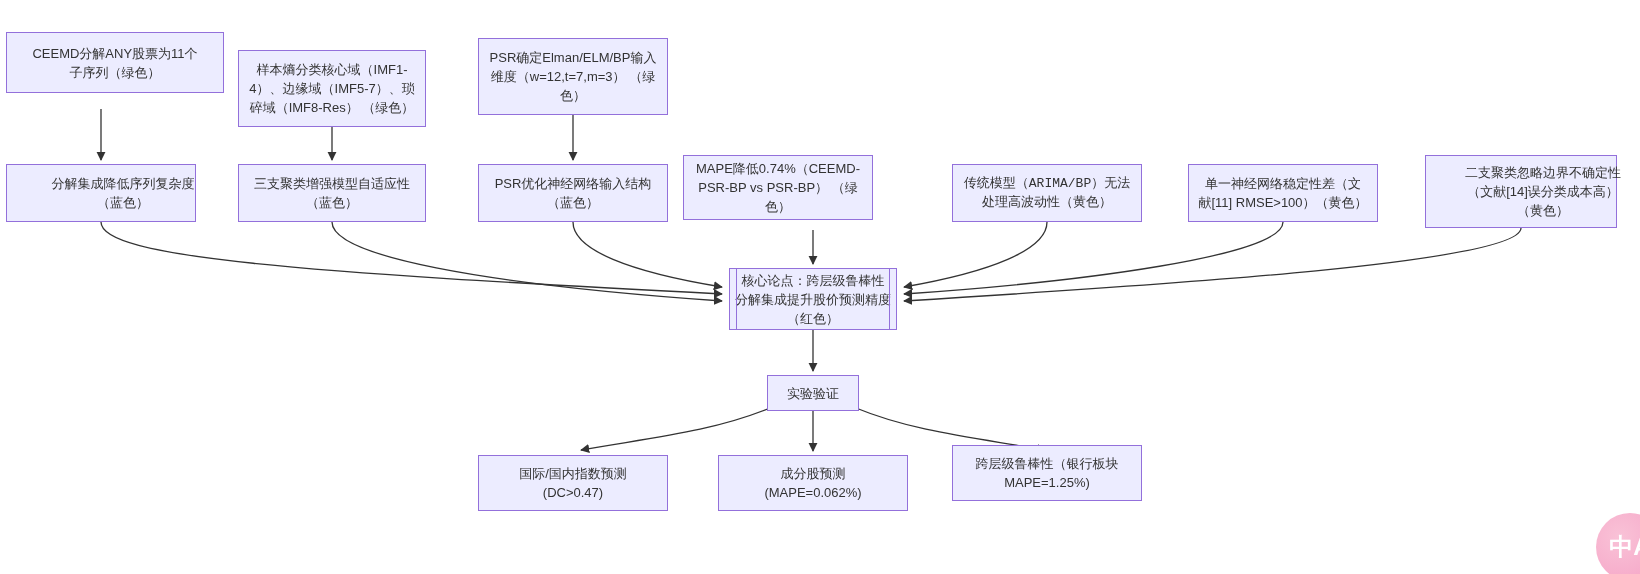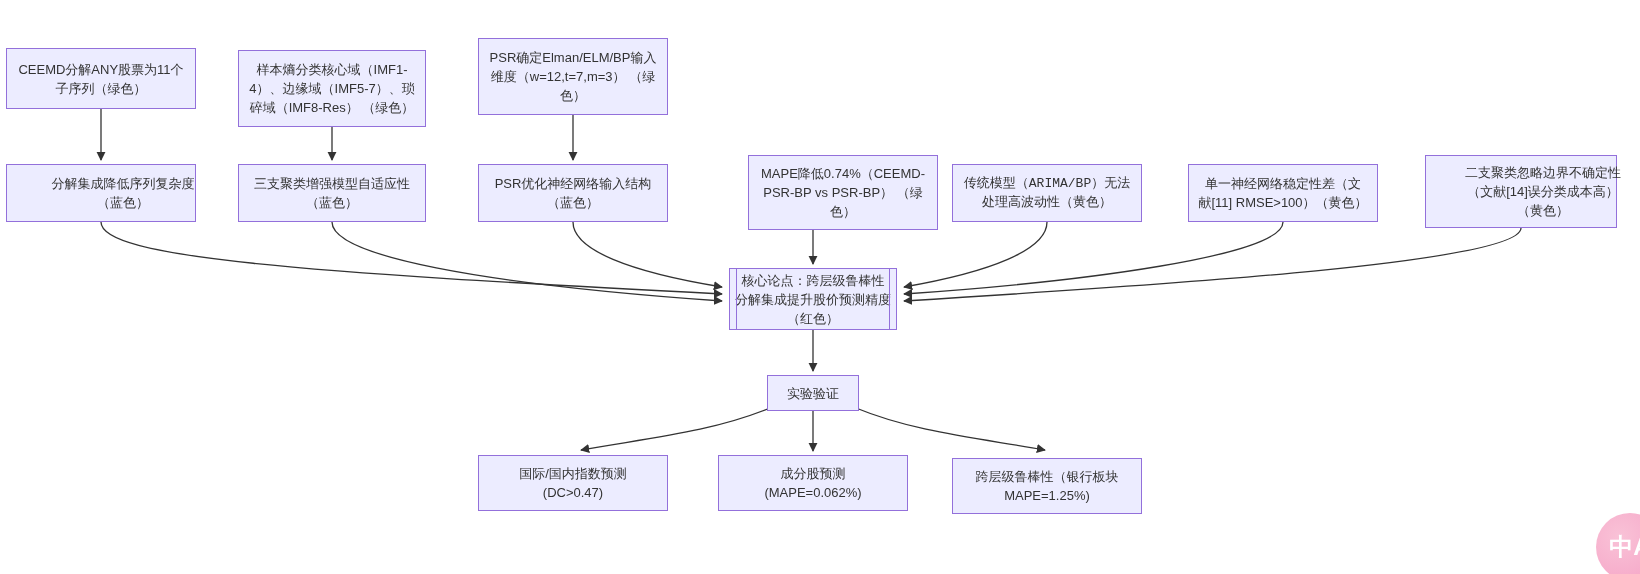--- a/index.html
+++ b/index.html
@@ -32,35 +32,35 @@
   
   .node.subroutine::before, .node.subroutine::after {
     content: "";
     position: absolute; top: 0; bottom: 0; width: 0;
     border-left: 1px solid #9370DB;
   }
   .node.subroutine::before { left: 6px; }
   .node.subroutine::after  { right: 6px; }
 
   
-  .n-ceemd   { left: 6px;    top: 48px;  width: 190px; height: 61px; }
+  .n-ceemd   { left: 6px;    top: 32px;  width: 218px; height: 61px; }
   .n-entropy { left: 238px;  top: 38px;  width: 188px; height: 77px; margin-top: 12px; }
   .n-psrdim  { left: 478px;  top: 38px;  width: 190px; height: 77px; }
   .n-decomp  { left: 6px;    top: 164px; width: 190px; height: 58px; padding-left: 44px; }
   .n-3way    { left: 238px;  top: 164px; width: 188px; height: 58px; }
   .n-psropt  { left: 478px;  top: 164px; width: 190px; height: 58px; }
-  .n-mape    { left: 748px;  top: 155px; width: 190px; height: 75px; }
+  .n-mape    { left: 683px;  top: 155px; width: 190px; height: 65px; }
   .n-trad    { left: 952px;  top: 164px; width: 190px; height: 58px; font-family: Liberation Mono, monospace; }
   .n-single  { left: 1188px; top: 164px; width: 190px; height: 58px; align-items: center; }
   .n-2way    { left: 1425px; top: 155px; width: 192px; height: 73px; padding-left: 44px; }
   .n-core    { left: 729px;  top: 268px; width: 168px; height: 62px; }
   .n-exp     { left: 767px;  top: 375px; width: 92px;  height: 36px; }
   .n-index   { left: 478px;  top: 455px; width: 190px; height: 56px; }
   .n-const   { left: 718px;  top: 455px; width: 190px; height: 56px; }
-  .n-robust  { left: 952px;  top: 458px; width: 190px; height: 56px; }
+  .n-robust  { left: 952px;  top: 445px; width: 190px; height: 56px; }
 
   .translate-btn {
     position: absolute;
     left: 1596px; top: 513px;
     width: 68px; height: 68px;
     border-radius: 50%;
     border: none;
     background: radial-gradient(circle at 35% 35%, #f9c2d7, #f5a2c5);
     color: #ffffff;
     font-family: "Liberation Sans", sans-serif;

